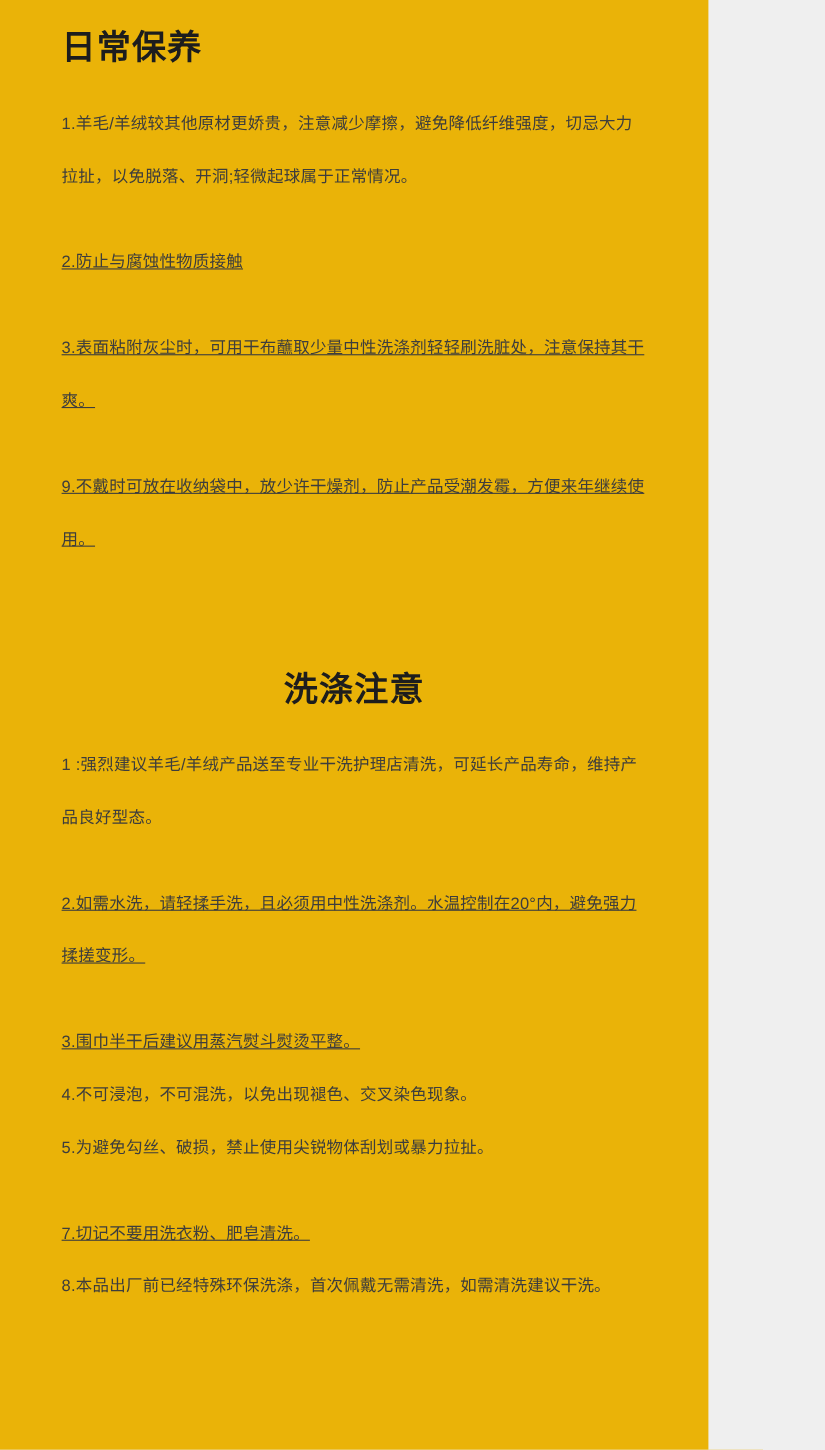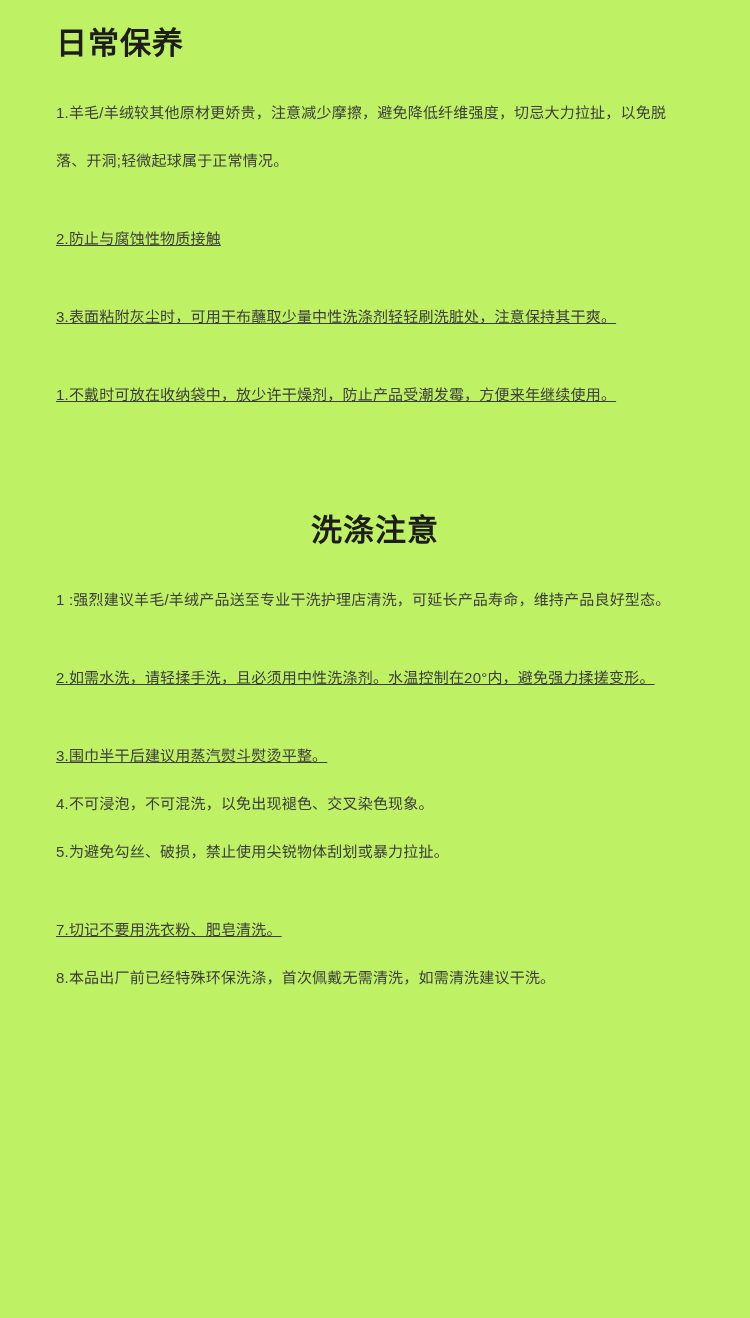--- a/index.html
+++ b/index.html
@@ -8,25 +8,25 @@
   }
   body {
     width: 750px;
     height: 1318px;
     background: #efefef;
     font-family: "Liberation Sans", "DejaVu Sans", sans-serif;
     color: #3a3a3a;
     overflow: hidden;
   }
   .page {
-    width: 750px;
+    width: 644px;
     height: 1318px;
     box-sizing: border-box;
     padding: 0 56px;
-    background: #bef264;
+    background: #eab308;
   }
   .section {
     width: 100%;
   }
   .section-title {
     font-size: 31px;
     font-weight: bold;
     color: #1d1d1d;
     letter-spacing: 1px;
   }
@@ -63,21 +63,21 @@
 <body>
 
 <div class="page">
 
   <div class="section section-care">
     <div class="section-title">日常保养</div>
     <div class="gap-after-title"></div>
     <div class="para">1.羊毛/羊绒较其他原材更娇贵，注意减少摩擦，避免降低纤维强度，切忌大力拉扯，以免脱落、开洞;轻微起球属于正常情况。</div>
     <div class="para p-gap-lg">2.防止与腐蚀性物质接触</div>
     <div class="para p-gap-lg">3.表面粘附灰尘时，可用干布蘸取少量中性洗涤剂轻轻刷洗脏处，注意保持其干爽。</div>
-    <div class="para p-gap-lg">1.不戴时可放在收纳袋中，放少许干燥剂，防止产品受潮发霉，方便来年继续使用。</div>
+    <div class="para p-gap-lg">9.不戴时可放在收纳袋中，放少许干燥剂，防止产品受潮发霉，方便来年继续使用。</div>
   </div>
 
   <div class="block-gap"></div>
 
   <div class="section section-wash">
     <div class="section-title">洗涤注意</div>
     <div class="gap-after-title"></div>
     <div class="para">1 :强烈建议羊毛/羊绒产品送至专业干洗护理店清洗，可延长产品寿命，维持产品良好型态。</div>
     <div class="para p-gap-lg">2.如需水洗，请轻揉手洗，且必须用中性洗涤剂。水温控制在20°内，避免强力揉搓变形。</div>
     <div class="para p-gap-lg">3.围巾半干后建议用蒸汽熨斗熨烫平整。</div>

